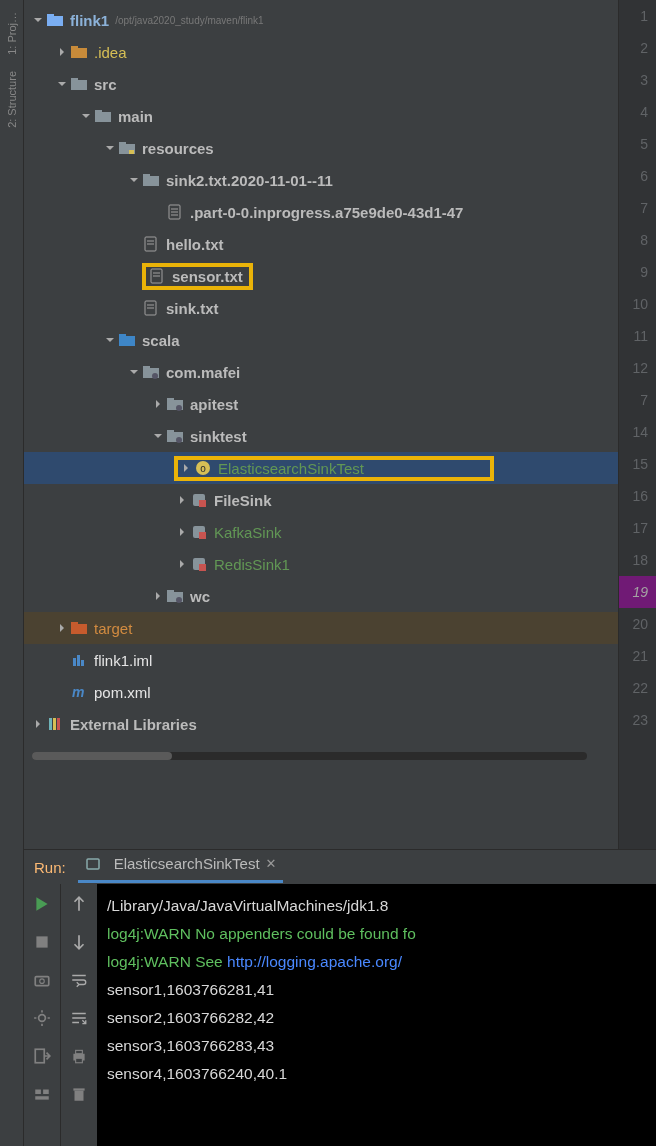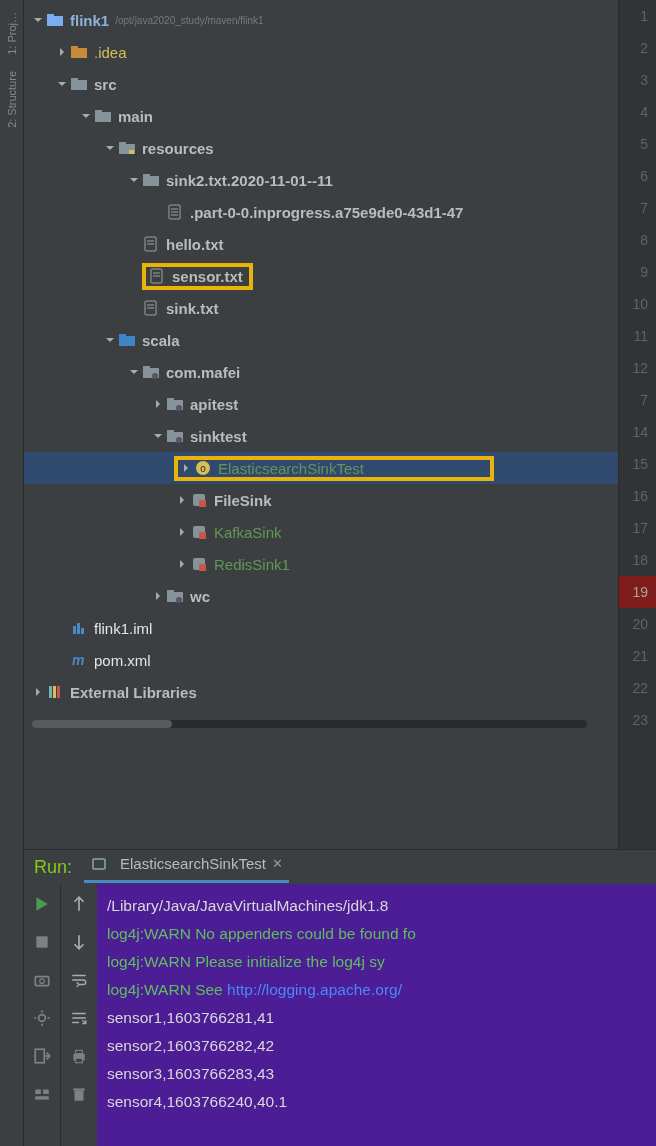--- a/index.html
+++ b/index.html
@@ -4,21 +4,21 @@
 <style>
 * { margin: 0; padding: 0; box-sizing: border-box; font-family: -apple-system, "Segoe UI", sans-serif; }
 body { background: #3c3f41; color: #bbbbbb; width: 656px; height: 1146px; overflow: hidden; display: flex; }
 .side-tabs { width: 24px; background: #3c3f41; display: flex; flex-direction: column; align-items: center; padding-top: 6px; gap: 4px; border-right: 1px solid #2b2b2b; }
 .side-tab { writing-mode: vertical-rl; transform: rotate(180deg); font-size: 11px; color: #888; padding: 6px 2px; white-space: nowrap; }
 .main { flex: 1; display: flex; flex-direction: column; }
 .tree-area { flex: 1; display: flex; overflow: hidden; position: relative; }
 .tree { flex: 1; overflow: auto; padding-top: 4px; }
 .gutter { width: 38px; background: #313335; border-left: 1px solid #2b2b2b; display: flex; flex-direction: column; }
 .gutter-num { height: 32px; line-height: 32px; text-align: right; padding-right: 8px; font-size: 14px; color: #606366; }
-.gutter-num.hl { background: #7f1d1d; color: #a4a3a3; }
+.gutter-num.hl { background: #701a75; color: #a4a3a3; font-style: italic; }
 .row { height: 32px; display: flex; align-items: center; font-size: 15px; white-space: nowrap; padding-left: 6px; }
 .row.selected { background: #2f4a6e; }
 .row.target-hl { background: #4b4231; }
 .indent { width: 24px; flex-shrink: 0; }
 .arrow { width: 16px; display: inline-flex; align-items: center; justify-content: center; flex-shrink: 0; }
 .arrow svg { width: 10px; height: 10px; }
 .ico { width: 18px; margin-right: 6px; display: inline-flex; align-items: center; justify-content: center; flex-shrink: 0; }
 .ico svg { width: 16px; height: 16px; }
 .lbl { display: inline; }
 .path { color: #787878; margin-left: 6px; font-size: 10px; }
@@ -27,28 +27,28 @@
 .txt-teal { color: #e5e5e5; }
 .txt-yellow { color: #d6bf55; }
 .txt-orange { color: #d28b40; }
 .txt-blue-bold { color: #8cb2d9; font-weight: 600; }
 .txt-gray { color: #bbbbbb; font-weight: bold; }
 .scroll-wrap { height: 14px; padding: 0 8px; }
 .hscroll { height: 8px; background: #2b2b2b; border-radius: 4px; position: relative; width: 96%; }
 .hscroll-thumb { position: absolute; left: 0; width: 140px; height: 8px; background: #5a5a5a; border-radius: 4px; }
 .run-panel { border-top: 1px solid #2b2b2b; background: #3c3f41; }
 .run-tabs { height: 34px; display: flex; align-items: center; padding-left: 10px; gap: 12px; }
-.run-label { color: #84cc16; font-size: 18px; }
+.run-label { color: #fdba74; font-size: 15px; }
 .run-tab { display: flex; align-items: center; gap: 6px; padding: 4px 6px 8px 6px; border-bottom: 3px solid #4a88c7; color: #bbbbbb; font-size: 15px; }
 .run-tab .close-x { color: #9a9a9a; font-size: 13px; }
 .run-body { display: flex; height: 262px; }
 .run-toolbar { width: 36px; display: flex; flex-direction: column; align-items: center; padding-top: 10px; gap: 18px; }
 .run-toolbar2 { width: 36px; display: flex; flex-direction: column; align-items: center; padding-top: 10px; gap: 18px; }
 .run-toolbar .tico, .run-toolbar2 .tico { width: 20px; height: 20px; display: inline-flex; align-items: center; justify-content: center; }
-.console { flex: 1; background: #4c1d95; padding: 8px 10px; font-family: Menlo, Consolas, monospace; font-size: 15.5px; line-height: 28px; overflow: hidden; white-space: nowrap; }
+.console { flex: 1; background: #000000; padding: 8px 10px; font-family: Menlo, Consolas, monospace; font-size: 15.5px; line-height: 28px; overflow: hidden; white-space: nowrap; }
 .c-white { color: #d8d8d8; }
 .c-green { color: #5fbf5f; }
 .c-link { color: #4a88ff; }
 .tico svg { width: 18px; height: 18px; }
 .vdiv { width: 1px; background: #2b2b2b; }
 </style>
 </head>
 <body>
 
 <div class="side-tabs">
@@ -411,20 +411,35 @@
         <span class="ico">
             <svg viewBox="0 0 16 16">
               <rect x="0" y="4" width="16" height="10" fill="#87939a"></rect>
               <rect x="0" y="2" width="7" height="3" fill="#87939a"></rect>
               <circle cx="12" cy="12" r="3" fill="#556"></circle>
             </svg>
           </span>
         <span class="lbl txt-gray">wc</span>
       </div>
 
+      <div class="row target-hl">
+        <span class="indent"></span>
+        <span class="arrow">
+            <svg viewBox="0 0 10 10">
+              <path d="M3 1 L7 5 L3 9 Z" fill="#aaaaaa"></path>
+            </svg>
+          </span>
+        <span class="ico">
+            <svg viewBox="0 0 16 16">
+              <rect x="0" y="4" width="16" height="10" fill="#c75b2d"></rect>
+              <rect x="0" y="2" width="7" height="3" fill="#c75b2d"></rect>
+            </svg>
+          </span>
+        <span class="lbl txt-orange">target</span>
+      </div>
 
       <div class="row">
         <span class="indent"></span>
         <span class="arrow"></span>
         <span class="ico">
             <svg viewBox="0 0 16 16">
               <rect x="2" y="6" width="3" height="8" fill="#4a88c7"></rect>
               <rect x="6" y="3" width="3" height="11" fill="#4a88c7"></rect>
               <rect x="10" y="8" width="3" height="6" fill="#4a88c7"></rect>
             </svg>
@@ -578,21 +593,20 @@
         <span class="tico">
             <svg viewBox="0 0 16 16">
               <rect x="4" y="5" width="8" height="9" fill="#808080"></rect>
               <rect x="3" y="3" width="10" height="2" fill="#808080"></rect>
             </svg>
           </span>
       </div>
       <div class="console" id="console">
           <div class="c-white">/Library/Java/JavaVirtualMachines/jdk1.8</div>
           <div class="c-green">log4j:WARN No appenders could be found fo</div>
-          <div class="c-green">log4j:WARN Please initialize the log4j sy</div>
           <div class="c-green"><span>log4j:WARN See </span><span class="c-link">http://logging.apache.org/</span></div>
           <div class="c-white">sensor1,1603766281,41</div>
           <div class="c-white">sensor2,1603766282,42</div>
           <div class="c-white">sensor3,1603766283,43</div>
           <div class="c-white">sensor4,1603766240,40.1</div>
         </div>
     </div>
   </div>
 </div>
 

